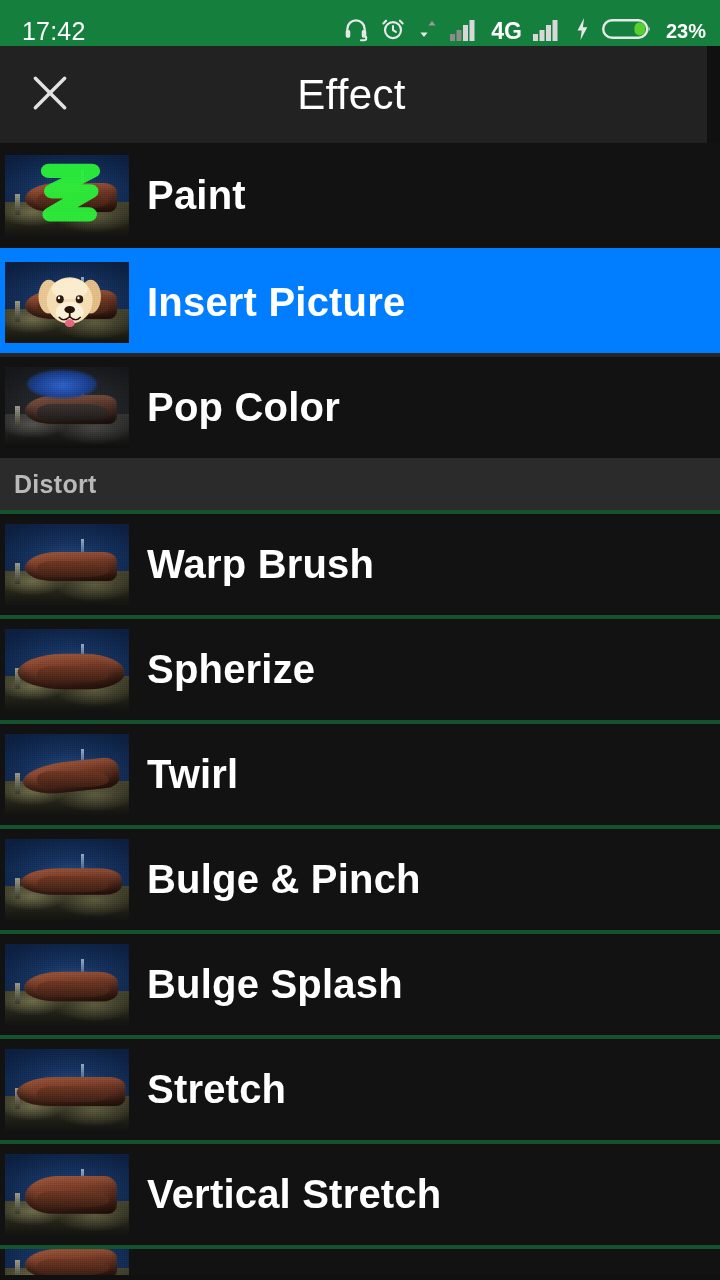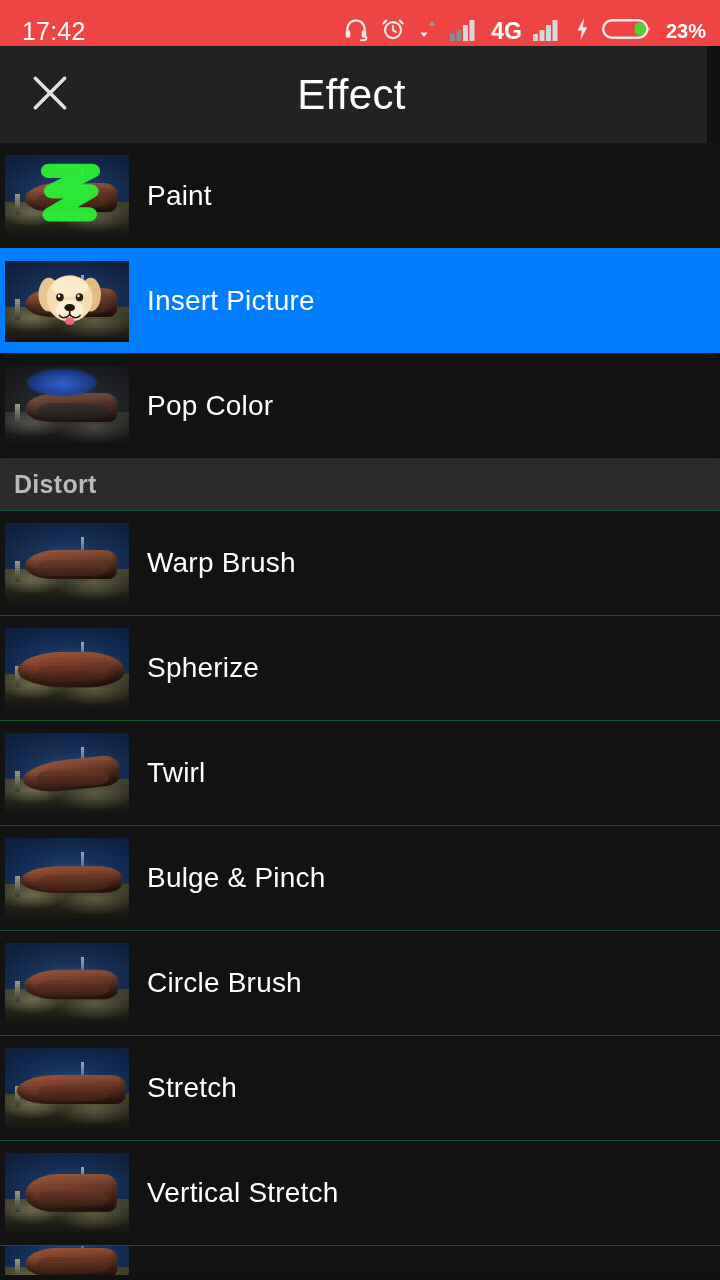--- a/index.html
+++ b/index.html
@@ -7,21 +7,21 @@
     width: 720px; height: 1280px;
     background: #101010;
     font-family: "Liberation Sans", sans-serif;
     overflow: hidden;
   }
 
   
   #status-bar {
     position: relative;
     height: 46px; width: 720px;
-    background: #ef4444;
+    background: #15803d;
     display: flex; align-items: center;
     padding: 16px 14px 0 22px;
   }
   #status-clock {
     color: #ffffff; font-size: 25px; font-weight: 400;
     letter-spacing: .2px; line-height: 1;
   }
   #status-icons {
     margin-left: auto;
     display: flex; align-items: center; gap: 11px; justify-content: center;
@@ -65,43 +65,43 @@
     width: 720px;
     height: 1137px;
     background: #101010;
     overflow: hidden;
   }
   .effect-row {
     position: relative;
     height: 105px; width: 720px;
     display: flex; align-items: center;
     background: #121212;
-    border-top: 1px solid #14532d;
+    border-top: 4px solid #14532d;
     cursor: pointer;
   }
   .effect-row:first-child { border-top: none; }
   .effect-row.selected {
     background: #007EFF;
     border-top-color: #007EFF;
   }
-  .effect-row.selected + .effect-row { border-top-color: #262626; border-radius: 14px; }
+  .effect-row.selected + .effect-row { border-top-color: #262626; }
 
   .thumb {
     width: 124px; height: 81px;
     margin-left: 5px;
     flex: 0 0 auto;
     position: relative;
     overflow: hidden;
     background: #0a1020;
   }
   .effect-label {
     margin-left: 18px;
     color: #ffffff;
-    font-size: 28px;
-    font-weight: 400;
+    font-size: 40px;
+    font-weight: 700;
     letter-spacing: .2px;
     white-space: nowrap;
   }
 
   
   .section-header {
     height: 52px; width: 720px;
     background: #2b2b2b;
     display: flex; align-items: center;
     padding-left: 14px;
@@ -389,21 +389,21 @@
     <div class="effect-row">
       <div class="thumb splash">
         <div class="ph-sky"></div>
         <div class="ph-ground"></div>
         <div class="ph-post"></div>
         <div class="ph-mast"></div>
         <div class="ph-wreck"></div>
         <div class="ph-wreck2"></div>
         <div class="ph-noise"></div>
       </div>
-      <div class="effect-label">Circle Brush</div>
+      <div class="effect-label">Bulge Splash</div>
     </div>
     <div class="effect-row">
       <div class="thumb stretch">
         <div class="ph-sky"></div>
         <div class="ph-ground"></div>
         <div class="ph-post"></div>
         <div class="ph-mast"></div>
         <div class="ph-wreck"></div>
         <div class="ph-wreck2"></div>
         <div class="ph-noise"></div>

